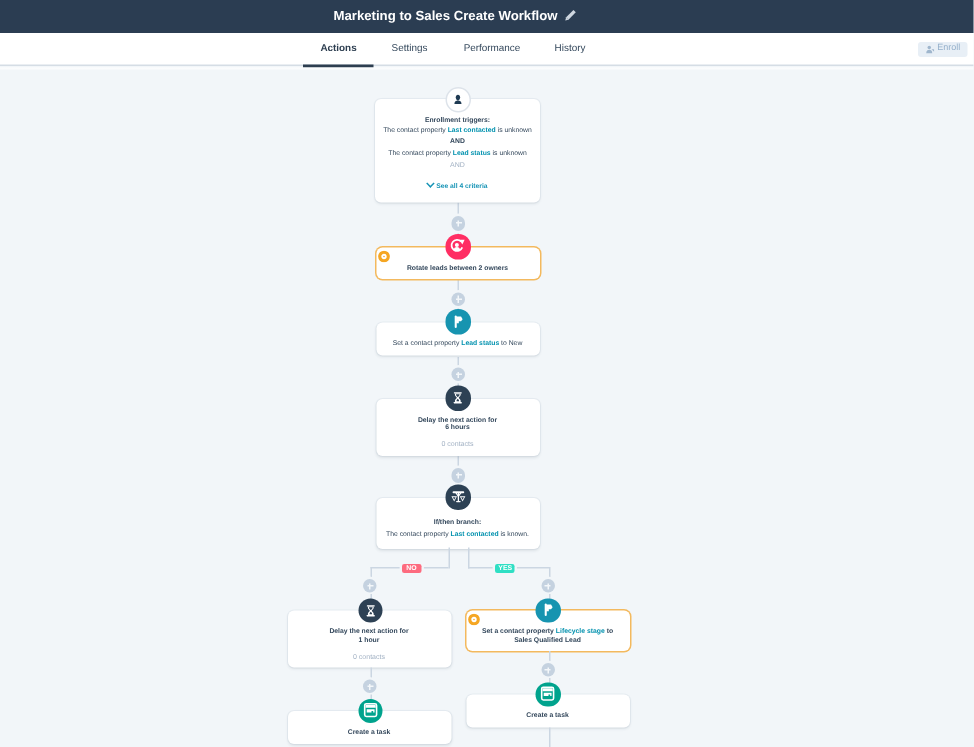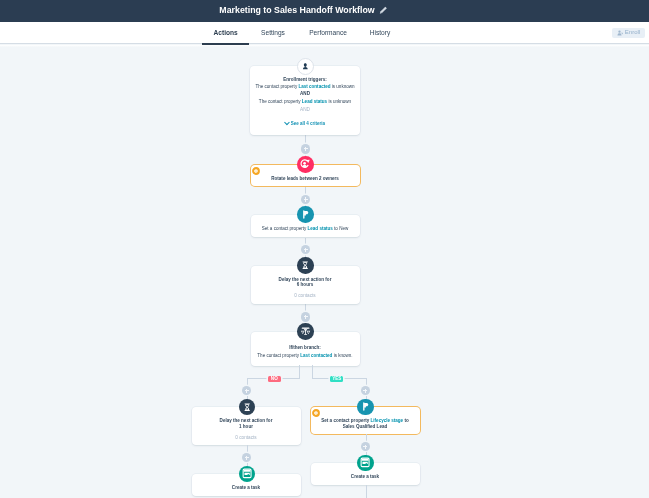--- a/index.html
+++ b/index.html
@@ -51,21 +51,21 @@
   .bbadge.no{background:#fd6b7f;width:13px;}
   .bbadge.yes{background:#2fdfc4;width:13px;}
   .seeall{position:absolute;left:0;right:0;text-align:center;font-size:4.5px;color:#1593b5;font-weight:700;cursor:pointer;line-height:6px;white-space:nowrap;}
   .chev{display:inline-block;width:2.6px;height:2.6px;border-right:0.9px solid #1593b5;border-bottom:0.9px solid #1593b5;transform:rotate(45deg) translate(-1.1px,-1.3px);margin-right:2.2px;vertical-align:baseline;}
 </style>
 </head>
 <body>
 
 <div class="topbar">
   <div class="tgroup">
-  <span class="title">Marketing to Sales Handoff Workflow</span>
+  <span class="title">Marketing to Sales Create Workflow</span>
   <span>
     <svg class="pencil" viewBox="0 0 12 12" fill="none">
       <path d="M8.9 0.9 L11.1 3.1 L4.2 10.0 L1.2 10.8 L2.0 7.8 Z" fill="#cfd7e0"></path>
       <path d="M2.0 7.8 L4.2 10.0" stroke="#9aa7b5" stroke-width="0.7"></path>
     </svg>
   </span>
   </div>
 </div>
 
 <div class="tabbar">

